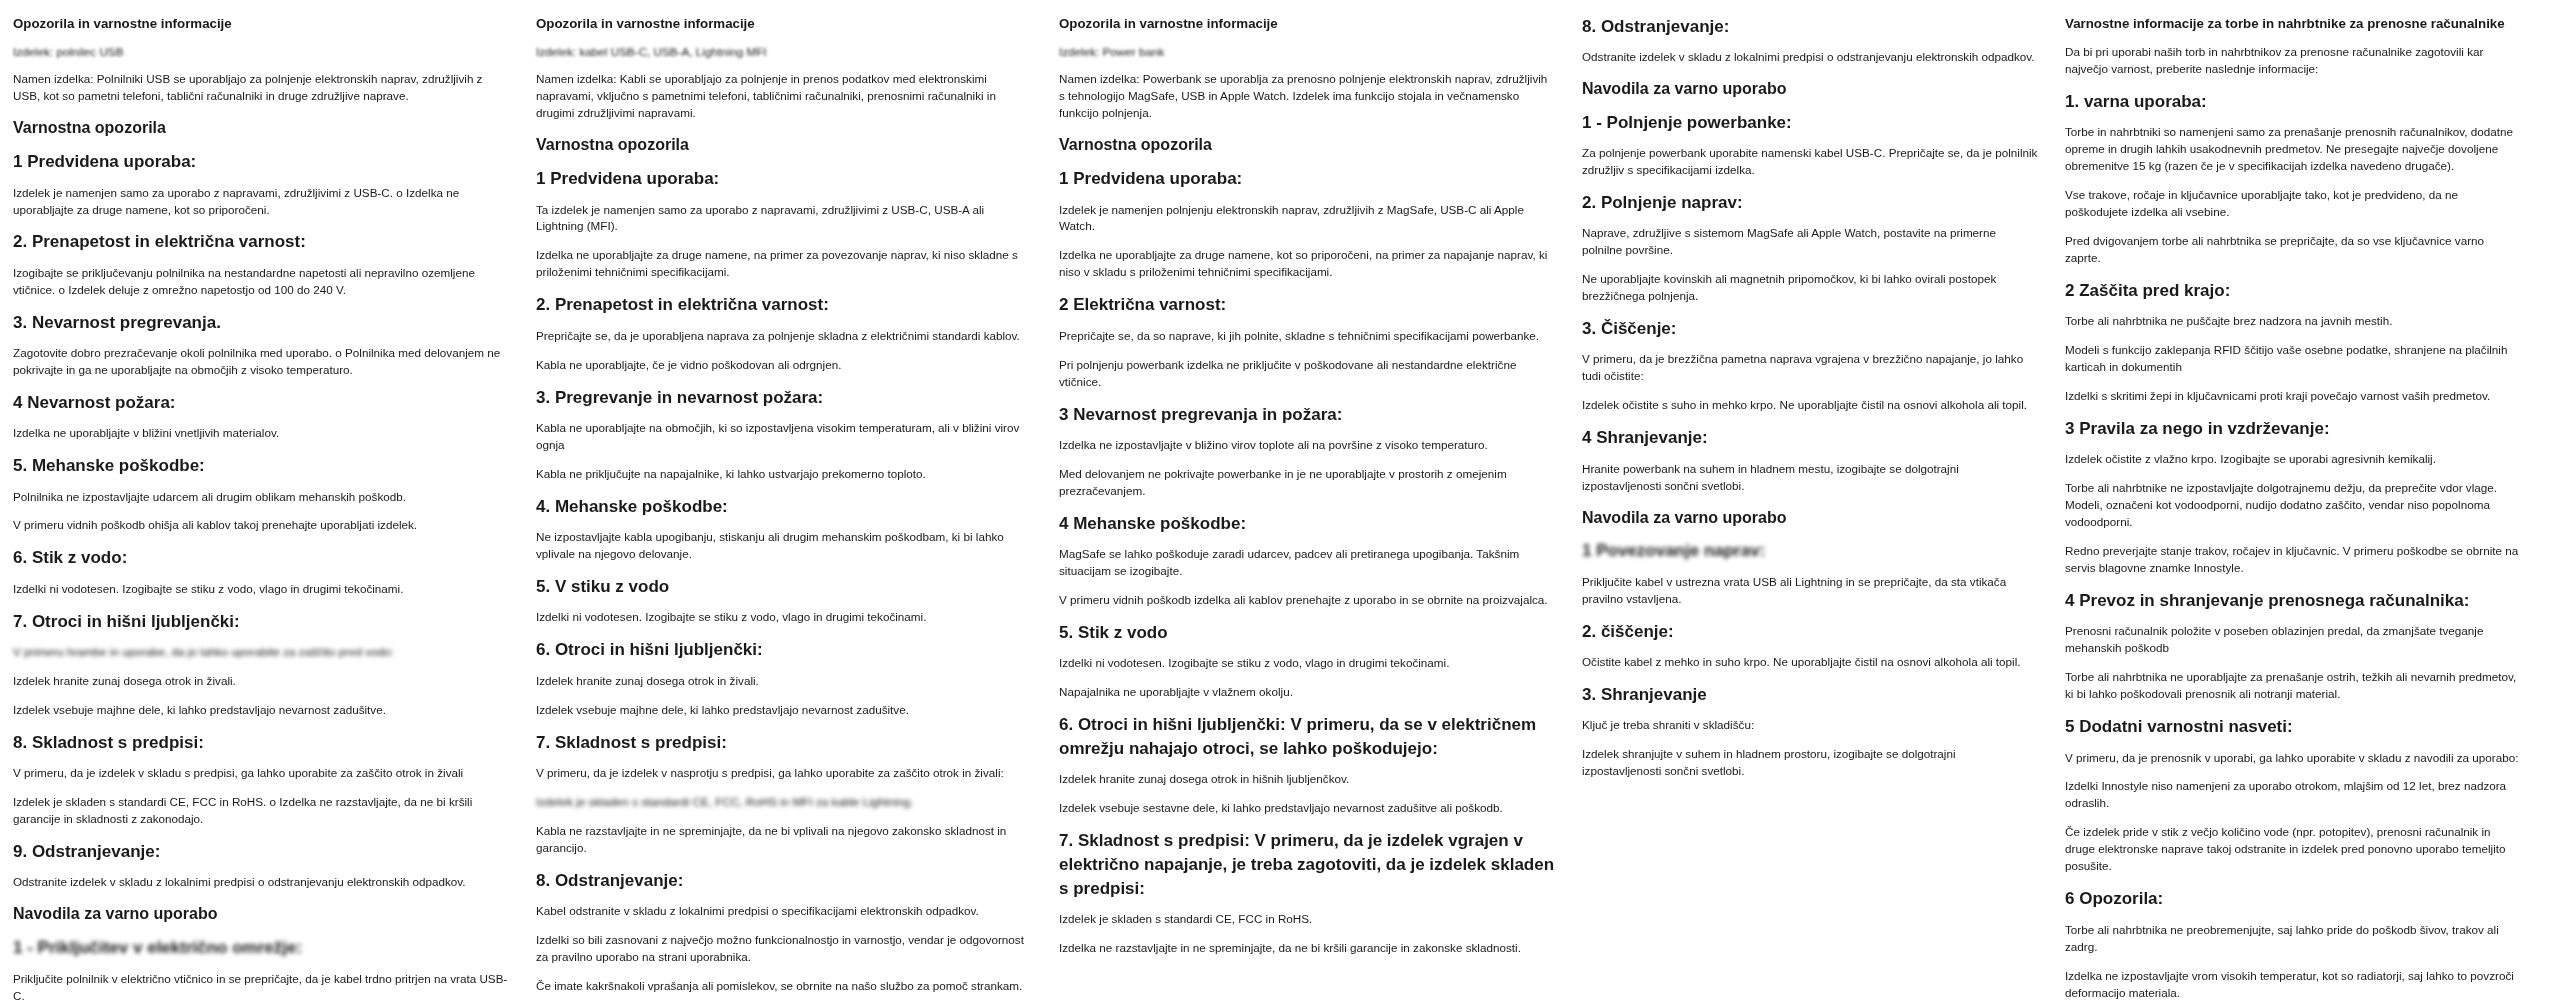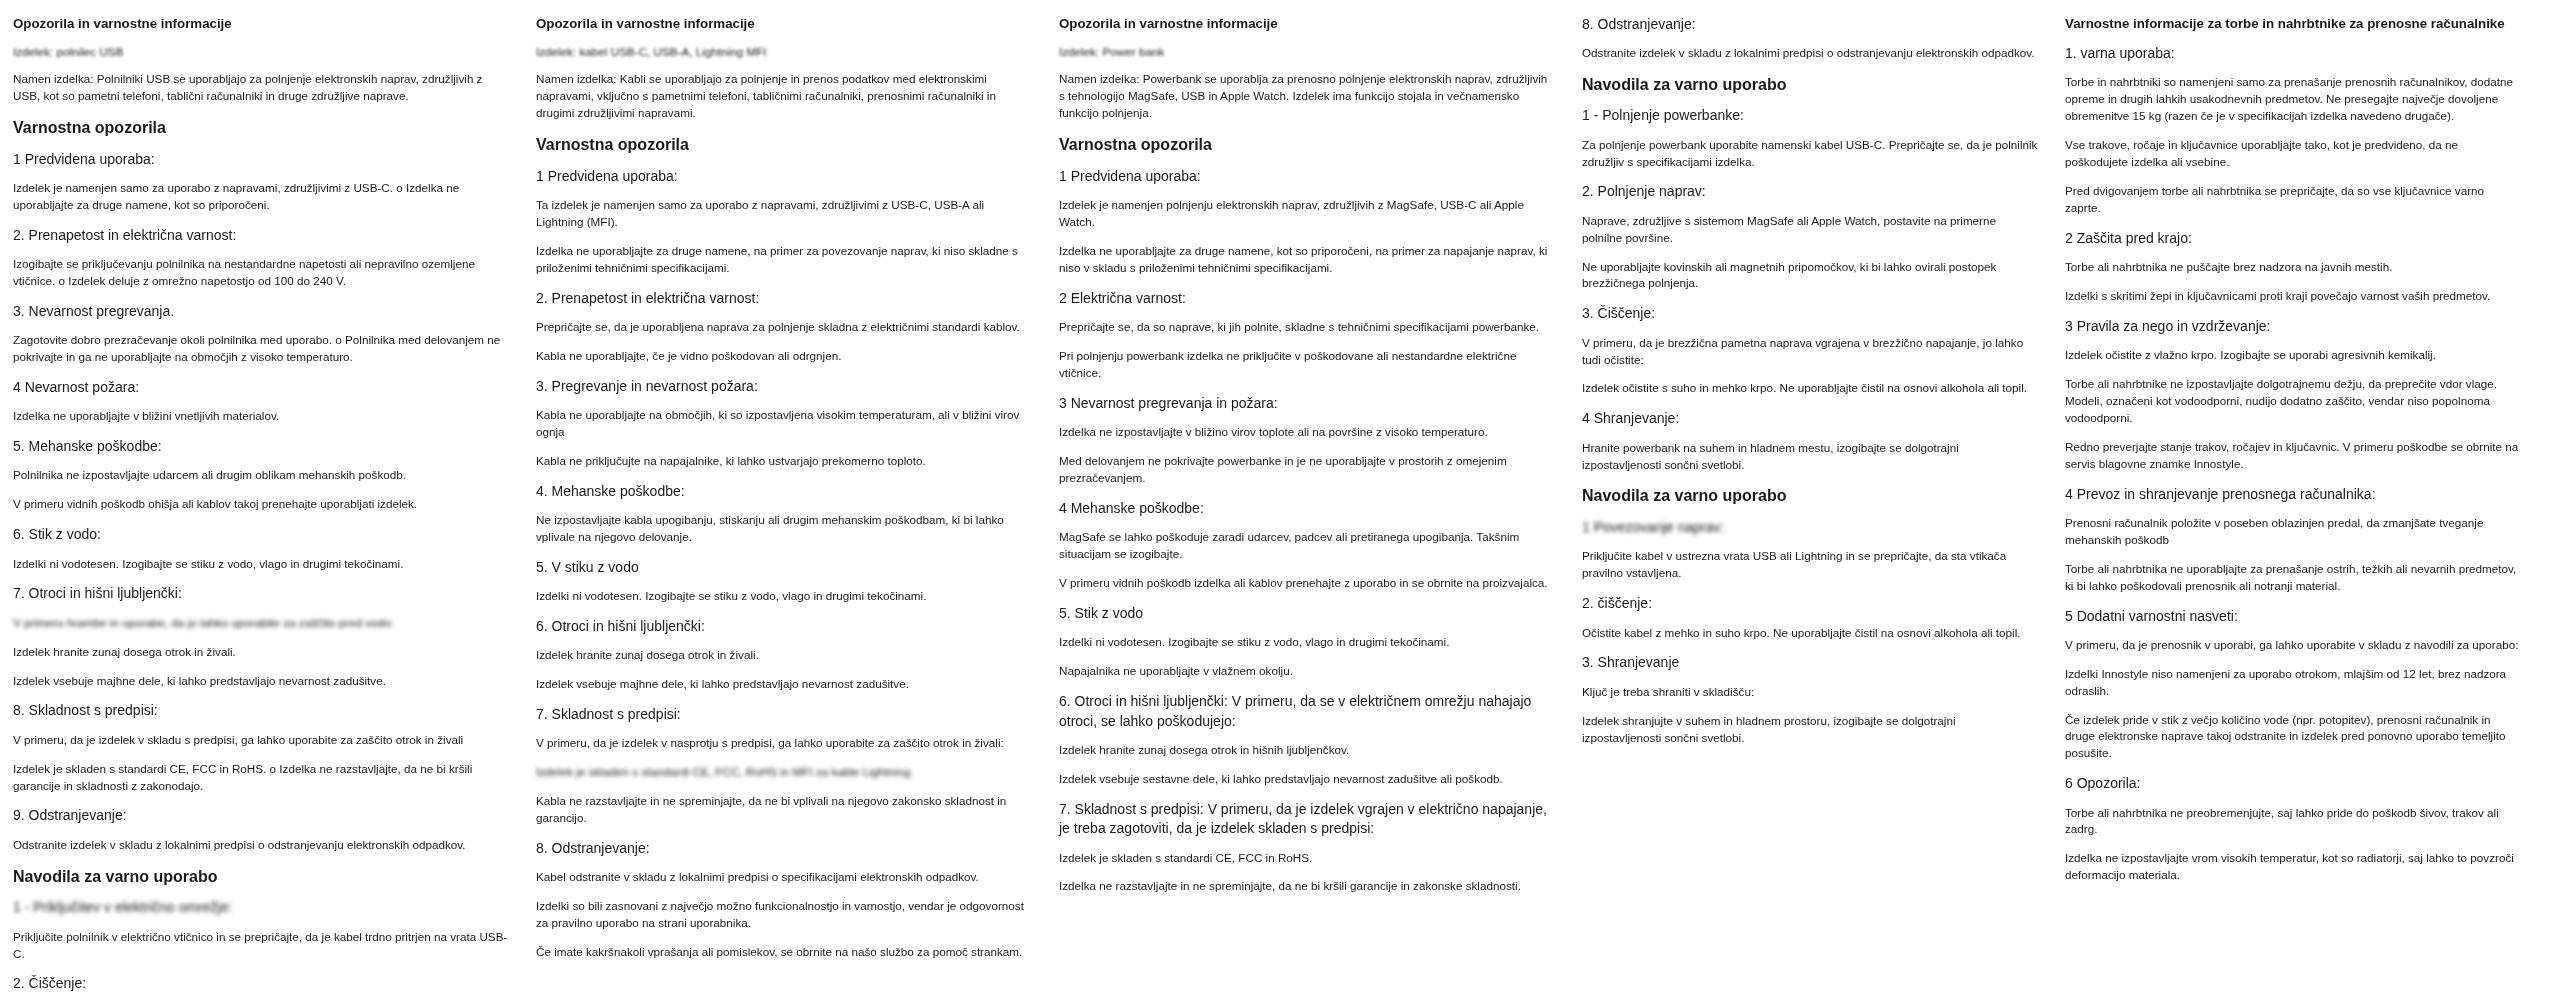--- a/index.html
+++ b/index.html
@@ -54,22 +54,22 @@
     line-height: 1.45;
     margin: 0 0 12px 0;
   }
   h2.section {
     font-size: 16px;
     font-weight: bold;
     margin: 0 0 11.3px 0;
     line-height: 1.35;
   }
   h3.sub {
-    font-size: 14px;
-    font-weight: normal;
+    font-size: 17px;
+    font-weight: bold;
     margin: 0 0 10.5px 0;
     line-height: 1.4;
   }
   .blurred {
     filter: blur(1.9px);
   }
 </style>
 </head>
 <body>
 
@@ -198,26 +198,28 @@
       <p class="body">Očistite kabel z mehko in suho krpo. Ne uporabljajte čistil na osnovi alkohola ali topil.</p>
       <h3 class="sub">3. Shranjevanje</h3>
       <p class="body">Ključ je treba shraniti v skladišču:</p>
       <p class="body">Izdelek shranjujte v suhem in hladnem prostoru, izogibajte se dolgotrajni izpostavljenosti sončni svetlobi.</p>
     </div>
   </div>
 
   <div class="col col-5">
     <div class="doc-title">Varnostne informacije za torbe in nahrbtnike za prenosne računalnike</div>
     <div>
+      <p class="body">Da bi pri uporabi naših torb in nahrbtnikov za prenosne računalnike zagotovili kar največjo varnost, preberite naslednje informacije:</p>
       <h3 class="sub">1. varna uporaba:</h3>
       <p class="body">Torbe in nahrbtniki so namenjeni samo za prenašanje prenosnih računalnikov, dodatne opreme in drugih lahkih usakodnevnih predmetov. Ne presegajte največje dovoljene obremenitve 15 kg (razen če je v specifikacijah izdelka navedeno drugače).</p>
       <p class="body">Vse trakove, ročaje in ključavnice uporabljajte tako, kot je predvideno, da ne poškodujete izdelka ali vsebine.</p>
       <p class="body">Pred dvigovanjem torbe ali nahrbtnika se prepričajte, da so vse ključavnice varno zaprte.</p>
       <h3 class="sub">2 Zaščita pred krajo:</h3>
       <p class="body">Torbe ali nahrbtnika ne puščajte brez nadzora na javnih mestih.</p>
+      <p class="body">Modeli s funkcijo zaklepanja RFID ščitijo vaše osebne podatke, shranjene na plačilnih karticah in dokumentih</p>
       <p class="body">Izdelki s skritimi žepi in ključavnicami proti kraji povečajo varnost vaših predmetov.</p>
       <h3 class="sub">3 Pravila za nego in vzdrževanje:</h3>
       <p class="body">Izdelek očistite z vlažno krpo. Izogibajte se uporabi agresivnih kemikalij.</p>
       <p class="body">Torbe ali nahrbtnike ne izpostavljajte dolgotrajnemu dežju, da preprečite vdor vlage. Modeli, označeni kot vodoodporni, nudijo dodatno zaščito, vendar niso popolnoma vodoodporni.</p>
       <p class="body">Redno preverjajte stanje trakov, ročajev in ključavnic. V primeru poškodbe se obrnite na servis blagovne znamke Innostyle.</p>
       <h3 class="sub">4 Prevoz in shranjevanje prenosnega računalnika:</h3>
       <p class="body">Prenosni računalnik položite v poseben oblazinjen predal, da zmanjšate tveganje mehanskih poškodb</p>
       <p class="body">Torbe ali nahrbtnika ne uporabljajte za prenašanje ostrih, težkih ali nevarnih predmetov, ki bi lahko poškodovali prenosnik ali notranji material.</p>
       <h3 class="sub">5 Dodatni varnostni nasveti:</h3>
       <p class="body">V primeru, da je prenosnik v uporabi, ga lahko uporabite v skladu z navodili za uporabo:</p>

